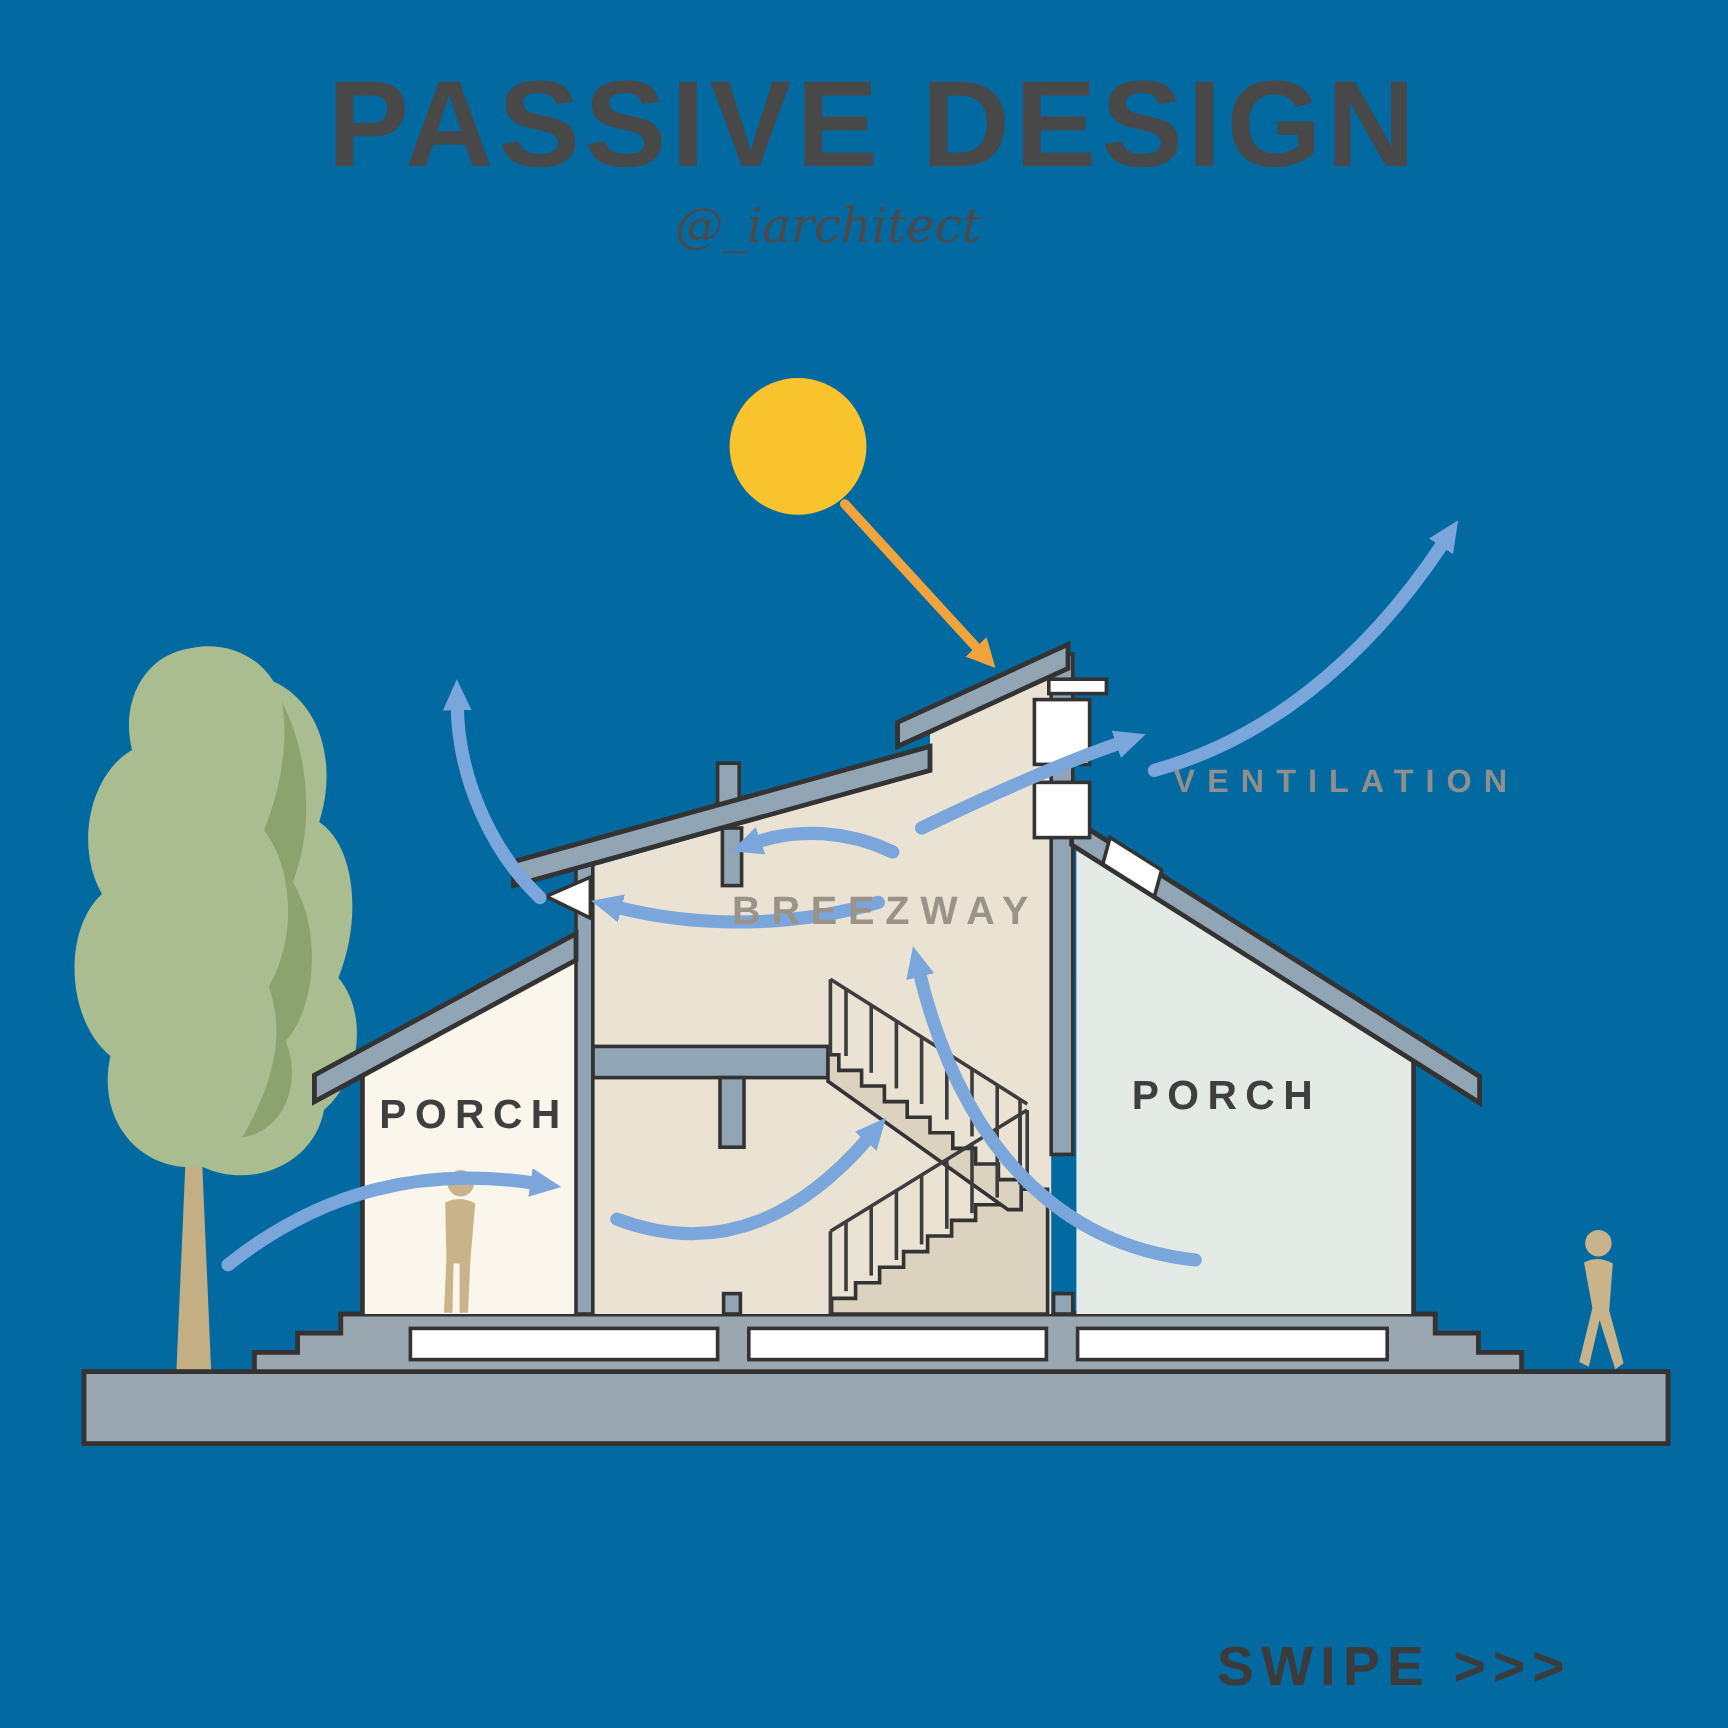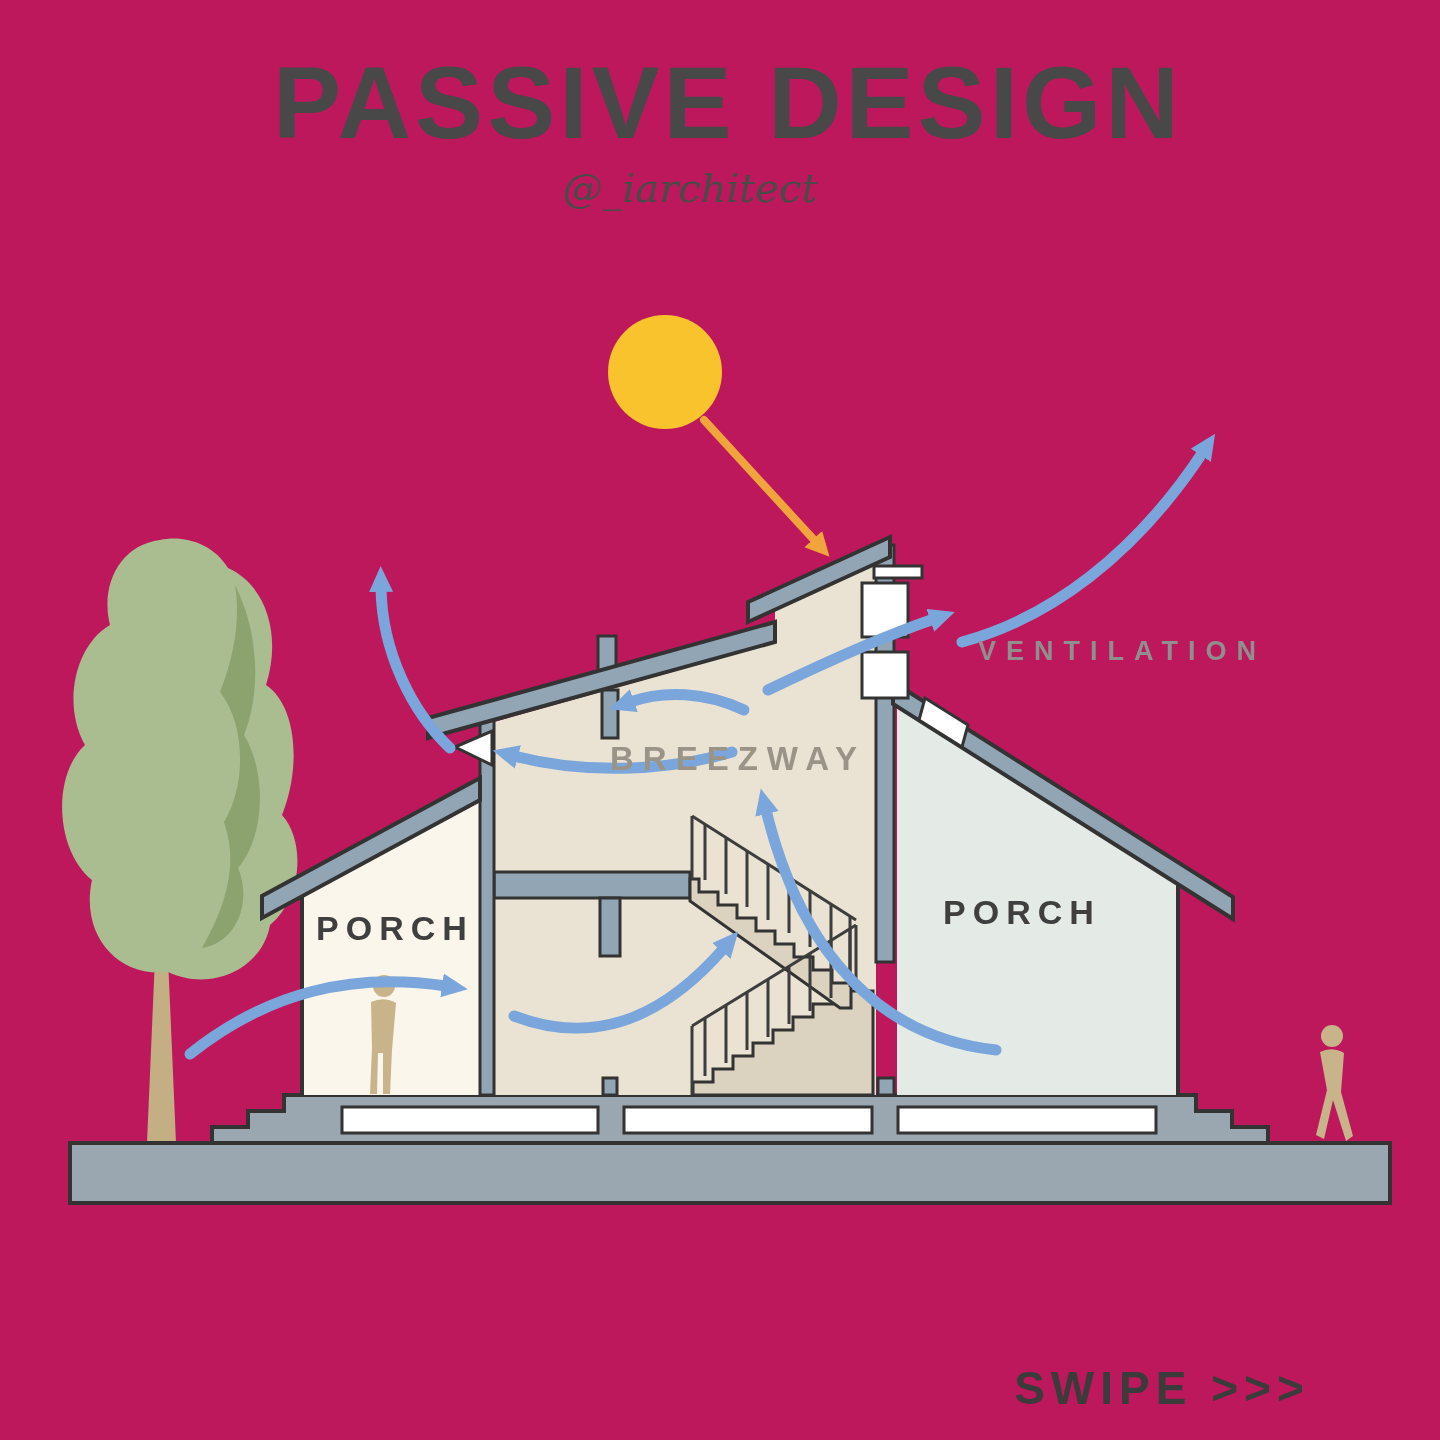--- a/index.html
+++ b/index.html
@@ -1,16 +1,16 @@
 <!DOCTYPE html>
 <html><head>
 <meta charset="utf-8">
 <style>
   html,body { margin:0; padding:0; background:#ffffff; }
-  .stage { width:1440px; height:1440px; position:relative; background:#be185d; overflow:hidden; }
+  .stage { width:1440px; height:1440px; position:relative; background:#0369a1; overflow:hidden; }
   svg { display:block; }
   .title-text   { font-family:"Liberation Sans",sans-serif; font-weight:700; font-size:102px; letter-spacing:4px; fill:#484848; }
   .handle-text  { font-family:"DejaVu Serif",serif; font-style:italic; font-size:40px; fill:#4a4a4a; }
   .room-label   { font-family:"Liberation Sans",sans-serif; font-weight:700; font-size:34px; letter-spacing:7px; fill:#3f3f3f; }
   .breez-label  { font-family:"Liberation Sans",sans-serif; font-weight:700; font-size:33px; letter-spacing:9px; fill:#9a9488; }
   .vent-label   { font-family:"Liberation Sans",sans-serif; font-weight:700; font-size:27px; letter-spacing:10px; fill:#8f8f8f; }
   .swipe-text   { font-family:"Liberation Sans",sans-serif; font-weight:700; font-size:46px; letter-spacing:6px; fill:#3b3b3b; }
 </style>
 </head>
 <body>

